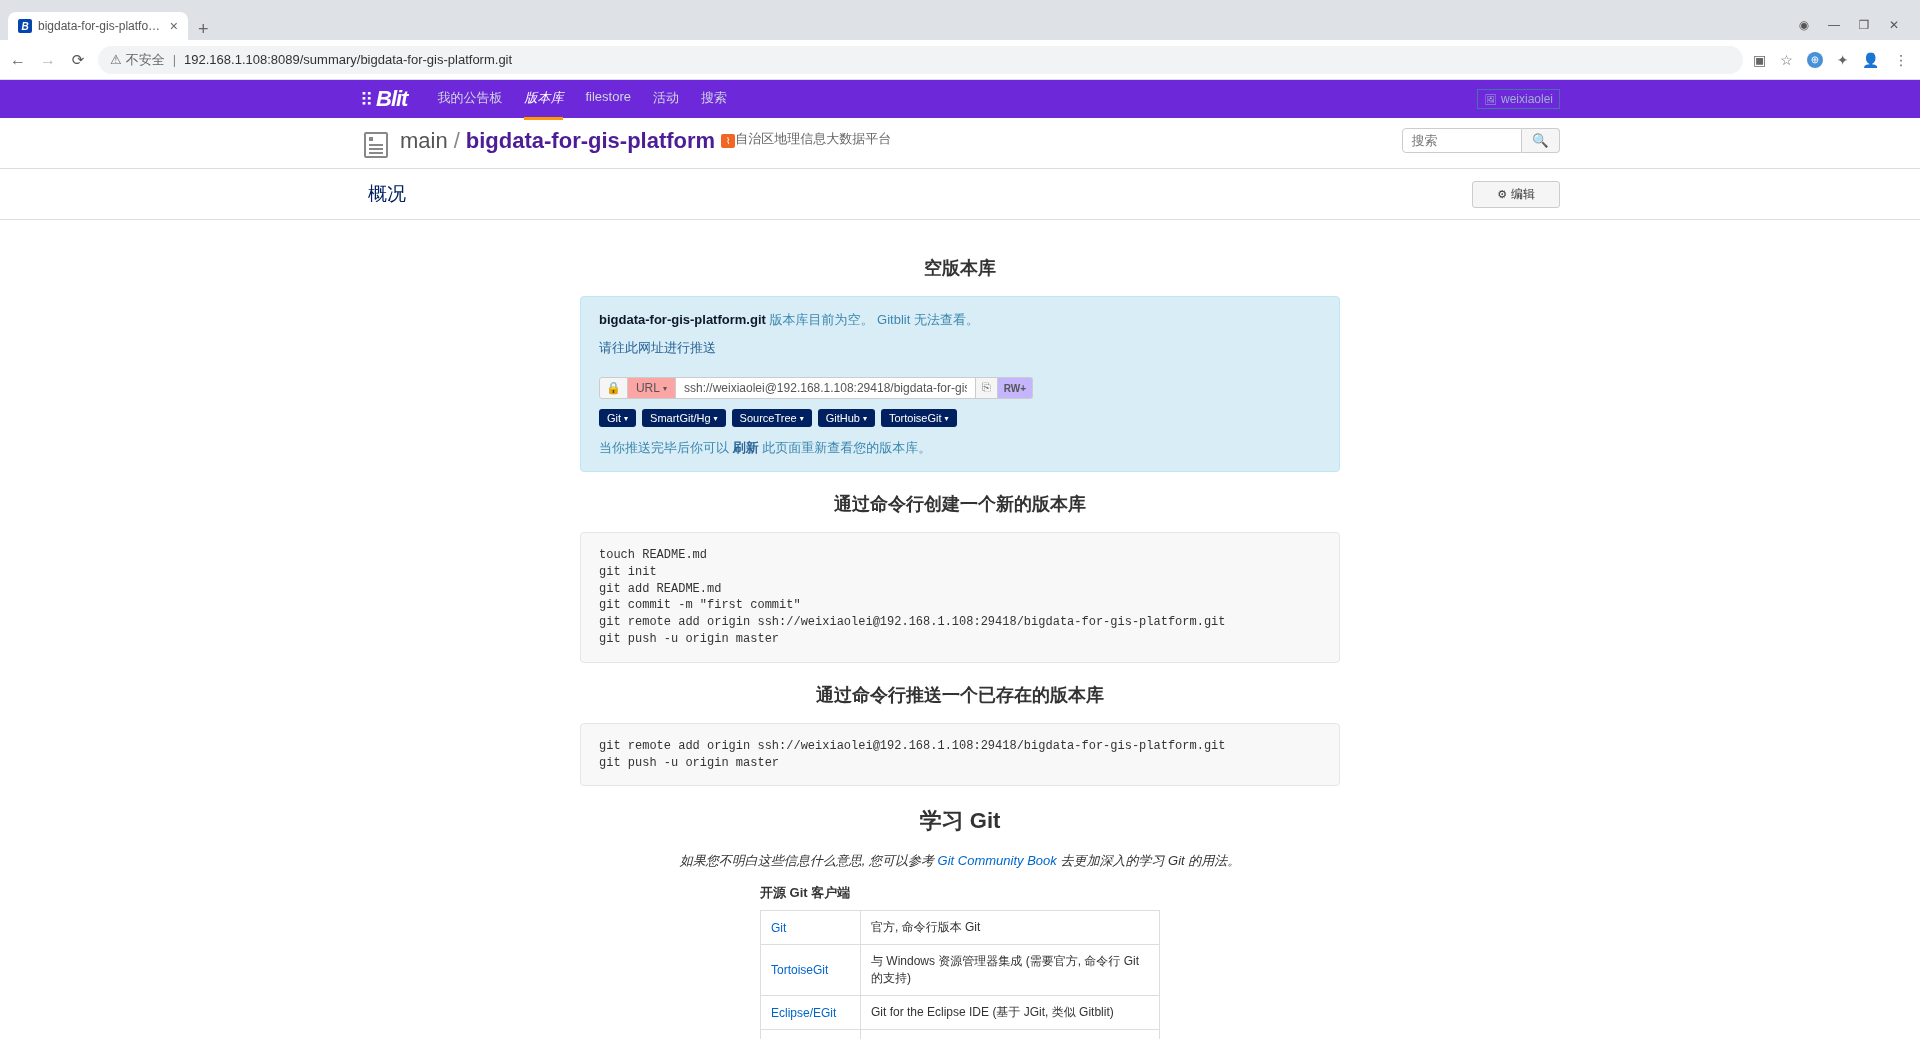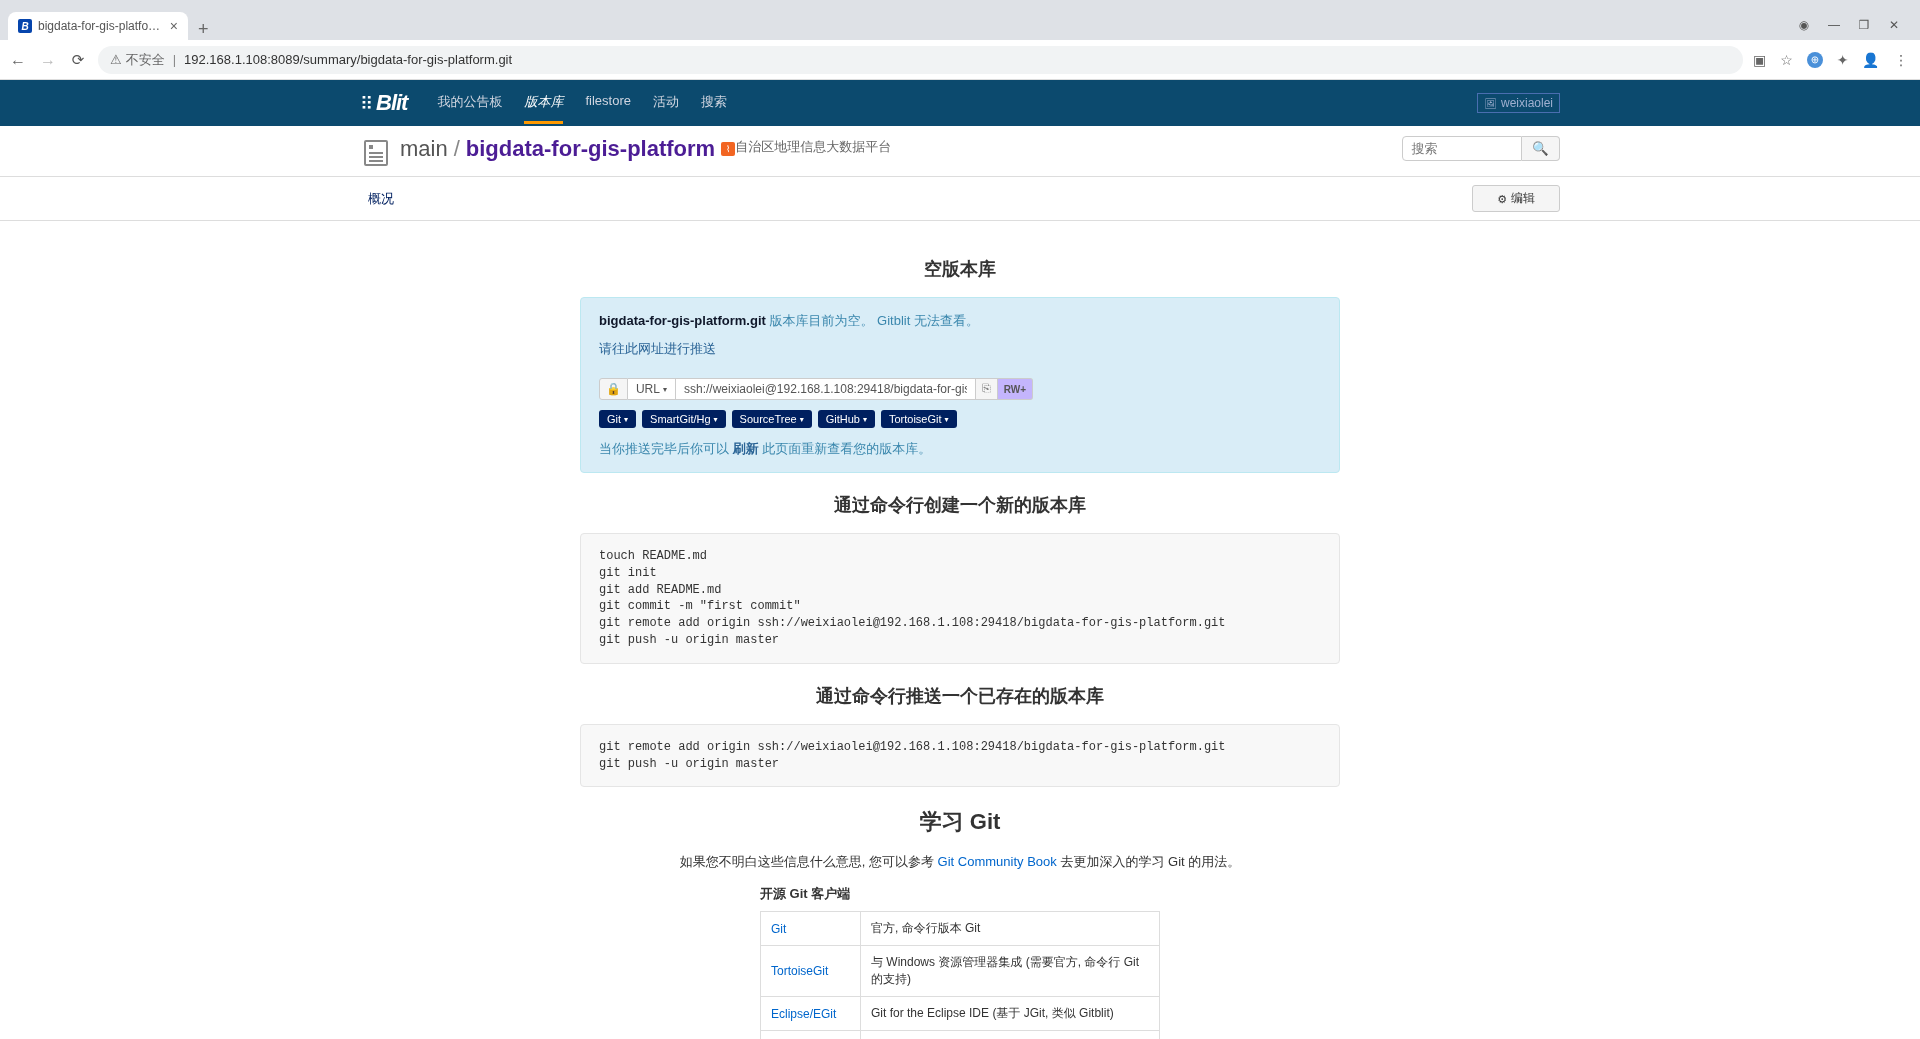--- a/index.html
+++ b/index.html
@@ -19,21 +19,21 @@
     .nav-btn { color: #666; font-size: 16px; cursor: pointer; width: 20px; text-align: center; }
     .nav-btn.disabled { color: #bbb; }
     .reload-btn { color: #555; font-size: 15px; cursor: pointer; width: 20px; text-align: center; }
     .addr-field { flex: 1; display: flex; align-items: center; gap: 8px; background: #f1f3f4; border-radius: 14px; padding: 5px 12px; font-size: 13px; color: #555; }
     .insecure { display: flex; align-items: center; gap: 4px; color: #666; }
     .addr-url { color: #333; }
     .addr-right { display: flex; gap: 14px; align-items: center; color: #666; font-size: 14px; padding-right: 4px; }
     .ext-globe { width: 16px; height: 16px; border-radius: 50%; background: #4a90d9; display: flex; align-items: center; justify-content: center; color: #fff; font-size: 10px; }
     
     
-    .navbar { background: #0c4a6e; height: 46px; display: flex; padding: 0 calc((100% - 1200px)/2); }
+    .navbar { background: #6d28d9; height: 38px; display: flex; padding: 0 calc((100% - 1200px)/2); }
     .navbar-inner { width: 1200px; margin: 0 auto; display: flex; align-items: center; }
     .brand { margin-right: 30px; margin-left: 0; }
     .brand-text { color: #fff; font-weight: bold; font-size: 22px; font-style: italic; letter-spacing: -1px; }
     .brand-dots { display: inline-block; width: 14px; height: 14px; position: relative; margin-right: 2px; }
     .brand-dots::before { content: "⠿"; color: #fff; font-size: 18px; }
     .nav-items { display: flex; gap: 22px; }
     .nav-item { color: #d0d5e0; font-size: 13px; text-decoration: none; cursor: pointer; padding: 10px 0; }
     .nav-item.active { color: #fff; border-bottom: 3px solid #ff9900; margin-bottom: -1px; font-style: italic; }
     .user-box { margin-left: auto; border: 1px solid #4a6eb0; padding: 2px 6px; display: flex; align-items: center; gap: 4px; color: #a0b0d0; font-size: 12px; cursor: pointer; }
     .user-box::before { content: "🖼"; font-size: 10px; }
@@ -52,54 +52,54 @@
     .repo-name { color: #4c1d95; font-weight: bold; }
     .rss-icon { width: 14px; height: 14px; background: #f26522; border-radius: 2px; display: inline-flex; align-items: center; justify-content: center; color: #fff; font-size: 9px; }
     .repo-desc { color: #666; font-size: 13px; margin-top: 2px; }
     .repo-search { margin-left: auto; display: flex; }
     .search-input { border: 1px solid #ccc; border-radius: 4px 0 0 4px; padding: 4px 8px; width: 120px; font-size: 13px; }
     .search-btn { border: 1px solid #ccc; border-left: none; border-radius: 0 4px 4px 0; background: #f5f5f5; padding: 4px 10px; cursor: pointer; color: #555; }
     
     
     .subnav { background: #fff; border-bottom: 1px solid #ddd; }
     .subnav-inner { width: 1200px; margin: 0 auto; display: flex; align-items: center; padding: 8px 0; }
-    .subnav-item { color: #002060; font-size: 13px; cursor: pointer; padding: 4px 8px; }
+    .subnav-item { color: #002060; font-size: 19px; cursor: pointer; padding: 4px 8px; }
     .edit-btn { margin-left: auto; border: 1px solid #ccc; background: #f5f5f5; border-radius: 3px; padding: 4px 24px; font-size: 12px; cursor: pointer; display: flex; align-items: center; gap: 4px; color: #333; }
     .gear-icon::before { content: "⚙"; font-size: 11px; }
     
     
     .content { width: 1200px; margin: 0 auto; padding: 20px 0; }
     .centered { width: 760px; margin: 0 auto; }
     h2 { text-align: center; font-size: 18px; margin: 16px 0; font-weight: bold; }
     
     .alert-box { background: #d9edf7; border: 1px solid #bce8f1; border-radius: 4px; padding: 14px 18px; margin-bottom: 20px; color: #3a87ad; }
     .alert-title { margin-bottom: 10px; }
     .alert-title .repo-bold { color: #0f172a; font-weight: bold; }
     .alert-link { color: #2a6496; text-decoration: none; margin-bottom: 10px; display: inline-block; cursor:pointer; }
     
     .url-row { display: flex; align-items: stretch; margin: 10px 0; }
     .url-lock { border: 1px solid #ccc; background: #f5f5f5; padding: 3px 6px; border-radius: 3px 0 0 3px; display: flex; align-items: center; }
     .lock-ic { color: #e6a800; font-size: 12px; }
-    .url-label { border: 1px solid #ccc; border-left: none; background: #ffffff; padding: 3px 8px; display: flex; align-items: center; font-size: 12px; color: #555; gap: 3px; cursor: pointer; }
+    .url-label { border: 1px solid #ccc; border-left: none; background: #fca5a5; padding: 3px 8px; display: flex; align-items: center; font-size: 12px; color: #555; gap: 3px; cursor: pointer; }
     .url-field { border: 1px solid #ccc; border-left: none; padding: 3px 8px; font-size: 12px; flex: 0 0 auto; background: #fff; font-family: inherit; width: 300px; color: #555;}
     .url-copy { border: 1px solid #ccc; border-left: none; background: #f5f5f5; padding: 3px 6px; cursor: pointer; color: #777; font-size: 11px;}
     .url-rw { border: 1px solid #ccc; border-left: none; background: #c4b5fd; padding: 3px 6px; border-radius: 0 3px 3px 0; font-size: 10px; font-weight: bold; color: #555; display: flex; align-items: center; }
     
     .tool-btns { display: flex; gap: 6px; margin: 10px 0; }
     .tool-btn { background: #002060; color: #fff; border: none; border-radius: 3px; padding: 3px 8px; font-size: 11px; cursor: pointer; display: flex; align-items: center; gap: 3px; }
     .caret { font-size: 8px; }
     
     .alert-footer { margin-top: 12px; color: #3a87ad; font-size: 13px; }
     .alert-footer a { color: #2a6496; font-weight: bold; text-decoration: none; cursor: pointer;}
     
     .code-block { border: 1px solid #e5e5e5; border-radius: 4px; background: #f8f8f8; padding: 14px 18px; margin-bottom: 20px; font-family: 'SimSun', 'Courier New', monospace; font-size: 12px; white-space: pre; color: #333; line-height: 1.4; }
     
     .learn-section { text-align: center; }
     .learn-section h2 { font-size: 22px; }
-    .learn-intro { margin: 12px 0; color: #333; }
+    .learn-intro { margin: 12px 0; color: #333; font-style: italic; }
     .learn-intro a { color: #0066cc; text-decoration: none; cursor: pointer; }
     
     .client-section { width: 400px; margin: 0 auto; }
     .client-heading { text-align: left; font-weight: bold; margin: 14px 0 8px 0; font-size: 13px; }
     .client-table { width: 100%; border-collapse: collapse; border: 1px solid #ddd; }
     .client-table td { border: 1px solid #ddd; padding: 8px 10px; text-align: left; font-size: 12px; }
     .client-table td:first-child { width: 100px; }
     .client-table a { color: #0066cc; text-decoration: none; cursor: pointer; }
     html { overflow-y: scroll; }
   </style>

